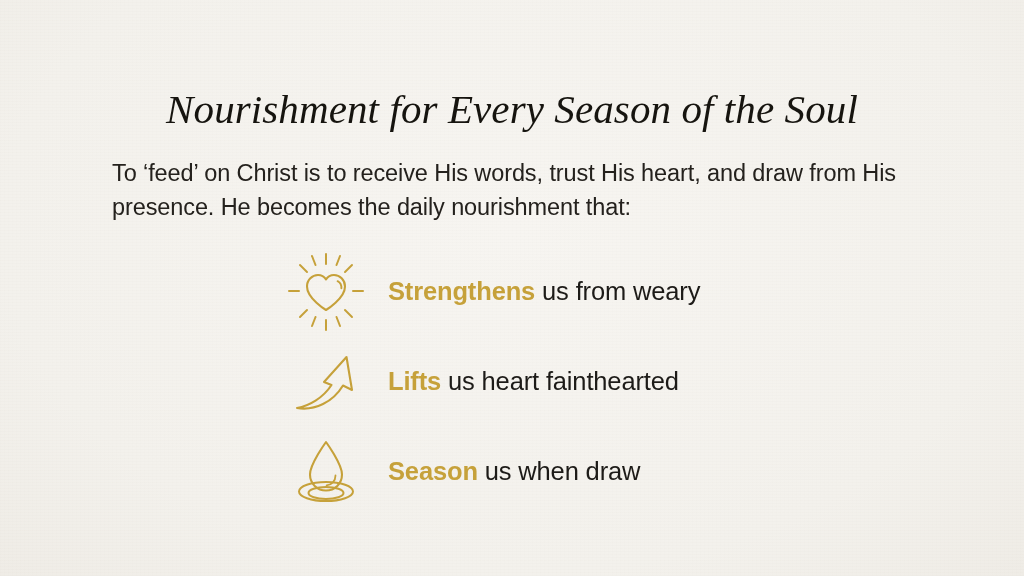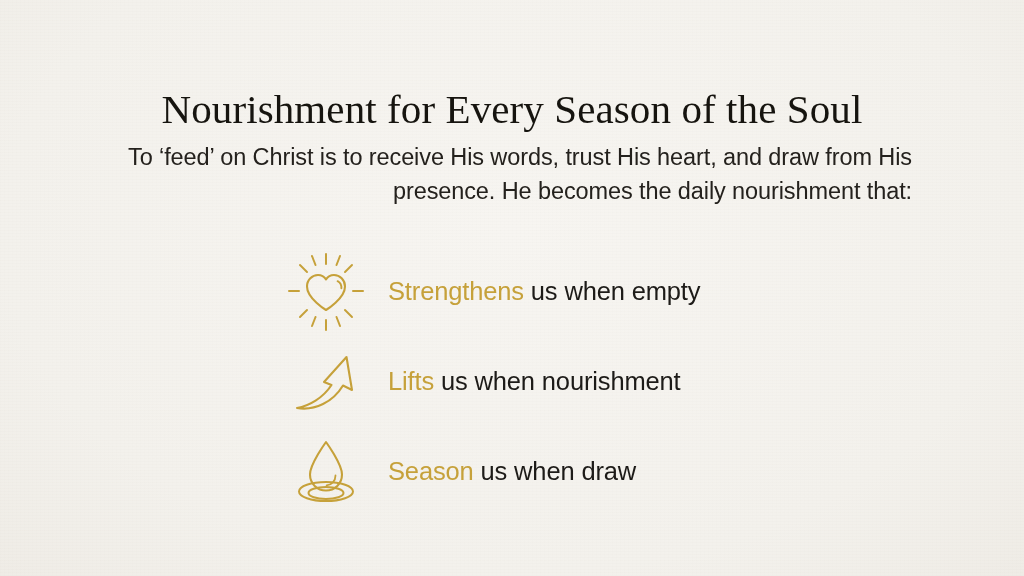--- a/index.html
+++ b/index.html
@@ -41,28 +41,29 @@
     top: 84px;
     left: 0;
     width: 1024px;
     text-align: center;
     font-family: "Liberation Serif", "DejaVu Serif", serif;
     font-size: 41px;
     line-height: 50px;
     letter-spacing: .1px;
     color: #16140f;
     white-space: nowrap;
+    font-style: italic;
   }
 
   .subtitle {
     position: absolute;
-    top: 140px;
+    top: 156px;
     left: 112px;
     width: 800px;
-    text-align: right;
+    text-align: left;
     font-size: 23.5px;
     line-height: 34px;
     color: #24211d;
     letter-spacing: -.1px;
   }
 
   .bullets {
     position: absolute;
     top: 246px;
     left: 276px;
@@ -88,21 +89,21 @@
   .bullet-text {
     font-size: 25.5px;
     line-height: 32px;
     color: #1d1b18;
     letter-spacing: -.15px;
     white-space: nowrap;
     margin-left: 12px;
   }
 
   .kw {
-    font-weight: normal;
+    font-weight: bold;
     color: #c6a13a;
   }
 </style>
 </head>
 <body>
 
 <div id="slide">
 
   <div class="title">Nourishment for Every Season of the Soul</div>
 
@@ -128,38 +129,38 @@
             <line x1="69" y1="17" x2="62" y2="24"></line>
             <line x1="24" y1="62" x2="17" y2="69"></line>
             <line x1="29" y1="8" x2="32.5" y2="17"></line>
             <line x1="53.5" y1="69" x2="57" y2="78"></line>
             <line x1="57" y1="8" x2="53.5" y2="17"></line>
             <line x1="32.5" y1="69" x2="29" y2="78"></line>
           </g>
         </svg>
       </div>
       <div class="bullet-text">
-        <span class="kw">Strengthens</span><span> us when empty</span>
+        <span class="kw">Strengthens</span><span> us from weary</span>
       </div>
     </div>
 
     <div class="bullet-row">
       <div class="bullet-icon">
         <svg width="86" height="86" viewBox="0 0 86 86" fill="none" stroke="#c6a13a" stroke-width="2.1" stroke-linecap="round" stroke-linejoin="round">
           <path d="M14 70
                    C26 68 40 60 48.5 47
                    L41 44
                    L63.5 19
                    L69 52
                    L60 47.5
                    C50 64 32 73 14 70 Z"></path>
         </svg>
       </div>
       <div class="bullet-text">
-        <span class="kw">Lifts</span><span> us when nourishment</span>
+        <span class="kw">Lifts</span><span> us heart fainthearted</span>
       </div>
     </div>
 
     <div class="bullet-row">
       <div class="bullet-icon">
         <svg width="86" height="86" viewBox="0 0 86 86" fill="none" stroke="#c6a13a" stroke-width="2.1" stroke-linecap="round" stroke-linejoin="round">
           <path d="M43 14 C43 14 27 36 27 46.5 C27 55.6 34.2 62.5 43 62.5 C51.8 62.5 59 55.6 59 46.5 C59 36 43 14 43 14 Z"></path>
           <path d="M52.5 47.5 C52.5 53 48.6 57 43.6 57.3" stroke-width="1.8"></path>
           <ellipse cx="43" cy="63.5" rx="27" ry="9.5" stroke-width="2"></ellipse>
           <ellipse cx="43" cy="65" rx="17.5" ry="6" stroke-width="2"></ellipse>

